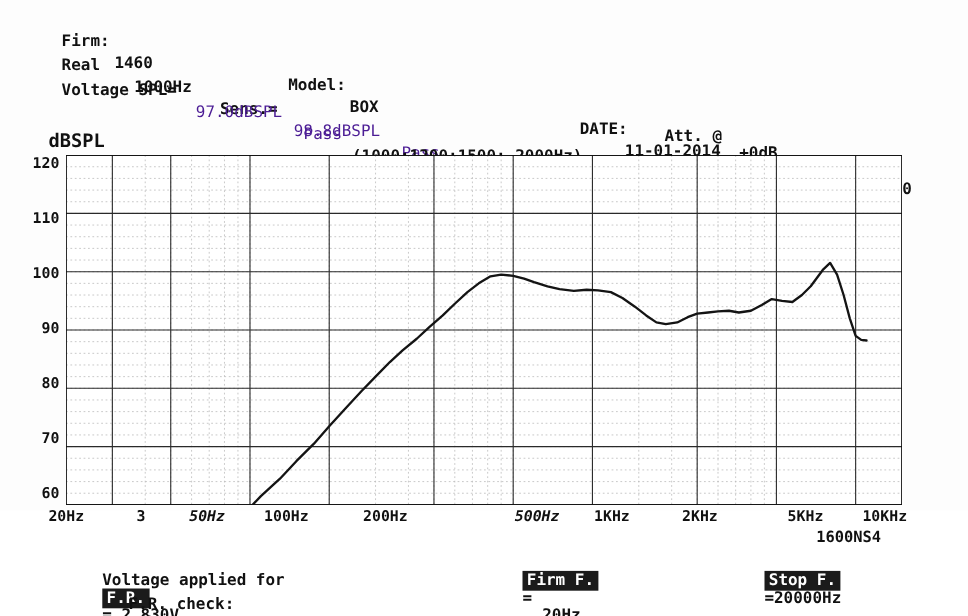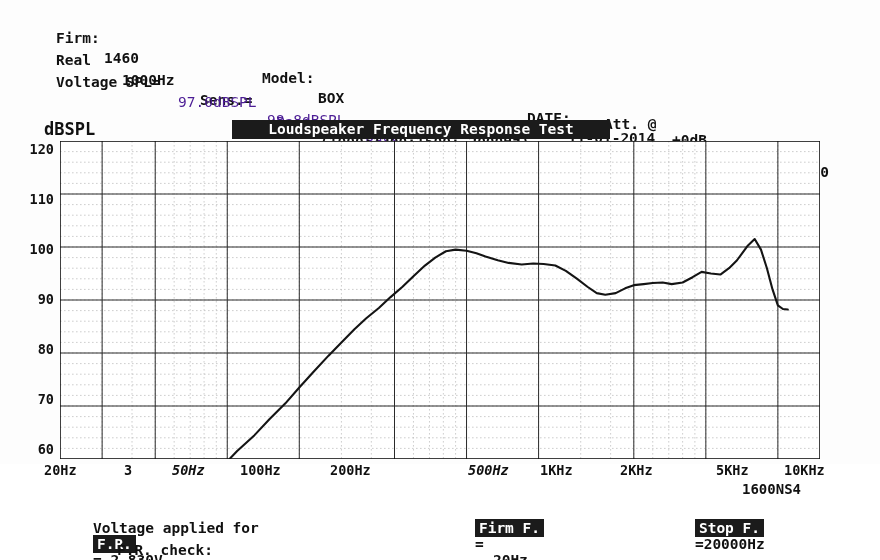--- a/index.html
+++ b/index.html
@@ -179,21 +179,20 @@
   </div>
 
   <div class="attline">
     <span class="abs blk" style="left:604px;">Att. @</span>
     <span class="abs blk" style="left:672px;">+0dB</span>
     <span class="abs blk" style="left:770px;">N</span>
     <span class="abs blk" style="left:794px;">1.10</span>
   </div>
 
   <div class="dbspl-label">dBSPL</div>
-  <div class="titlebar">Loudspeaker Frequency Response Test</div>
 
   <div class="ylab" style="top:141px;">120</div>
   <div class="ylab" style="top:191px;">110</div>
   <div class="ylab" style="top:241px;">100</div>
   <div class="ylab" style="top:291px;">90</div>
   <div class="ylab" style="top:341px;">80</div>
   <div class="ylab" style="top:391px;">70</div>
   <div class="ylab" style="top:441px;">60</div>
 
   <div id="plotwrap">

